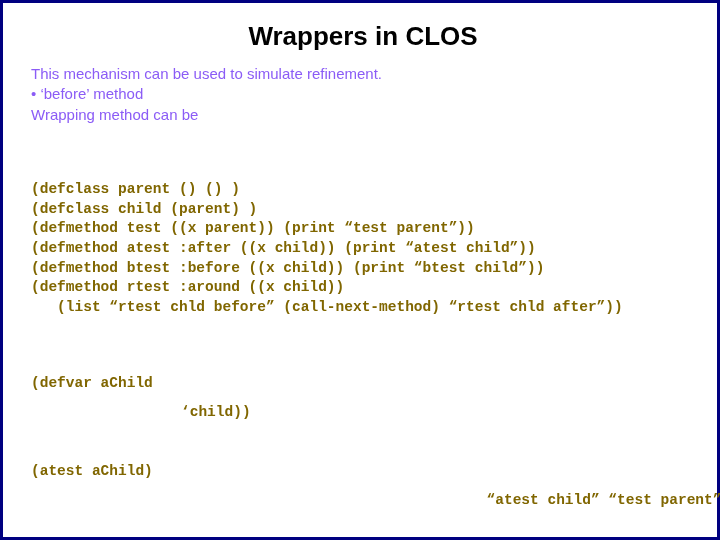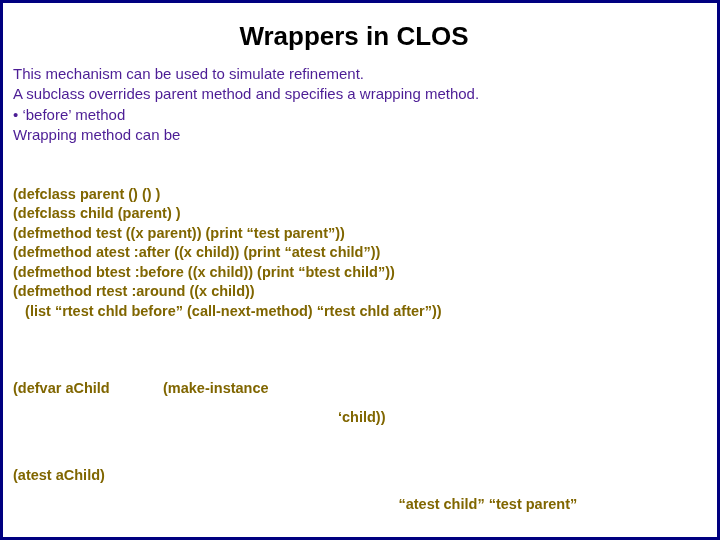--- a/index.html
+++ b/index.html
@@ -9,40 +9,40 @@
     height: 540px;
     background: #ffffff;
     font-family: Arial, Helvetica, sans-serif;
     box-sizing: border-box;
   }
   .slide {
     box-sizing: border-box;
     width: 720px;
     height: 540px;
     border: 3px solid #000080;
-    padding: 18px 22px 14px 10px;
+    padding: 18px 22px 14px 28px;
     position: relative;
     background: #ffffff;
   }
   .title {
     text-align: center;
     font-size: 26px;
     font-weight: bold;
     color: #000;
     margin-bottom: 12px;
   }
   .intro {
     font-size: 15px;
     line-height: 1.35;
-    color: #4c1d95;
-    margin-bottom: 20px;
+    color: #8b5cf6;
+    margin-bottom: 36px;
   }
   .intro .line { display: block; }
   .code {
-    font-family: Liberation Sans, sans-serif;
+    font-family: Liberation Mono, monospace;
     font-size: 14.5px;
     line-height: 1.35;
     color: #806600;
     font-weight: bold;
     white-space: pre;
   }
   .block2 {
     margin-top: 18px;
   }
   .row {
@@ -55,38 +55,36 @@
 </style>
 </head>
 <body>
 
 <div class="slide">
 
   <div class="title">Wrappers in CLOS</div>
 
   <div class="intro">
     <span class="line">This mechanism can be used to simulate refinement.</span>
-    <span class="line">A subclass overrides parent method and specifies a wrapping method.</span>
     <span class="line">• ‘before’ method</span>
     <span class="line">Wrapping method can be</span>
   </div>
 
   <div class="code">
 <span>(defclass parent () () )</span>
 <span>(defclass child (parent) )</span>
 <span>(defmethod test ((x parent)) (print “test parent”))</span>
 <span>(defmethod atest :after ((x child)) (print “atest child”))</span>
 <span>(defmethod btest :before ((x child)) (print “btest child”))</span>
 <span>(defmethod rtest :around ((x child))</span>
 <span>   (list “rtest chld before” (call-next-method) “rtest chld after”))</span></div>
 
   <div class="code block2">
     <div class="row">
       <span class="cell-left">(defvar aChild</span>
-      <span class="cell-mid">(make-instance</span>
       <span class="cell-right">‘child))</span>
     </div>
     <div class="row">
       <span class="cell-left">(atest aChild)</span>
       <span class="cell-mid"></span>
       <span class="cell-right">               “atest child” “test parent”</span>
     </div>
     <div class="row">
       <span class="cell-left">(atest aChild)</span>
       <span class="cell-mid"></span>

